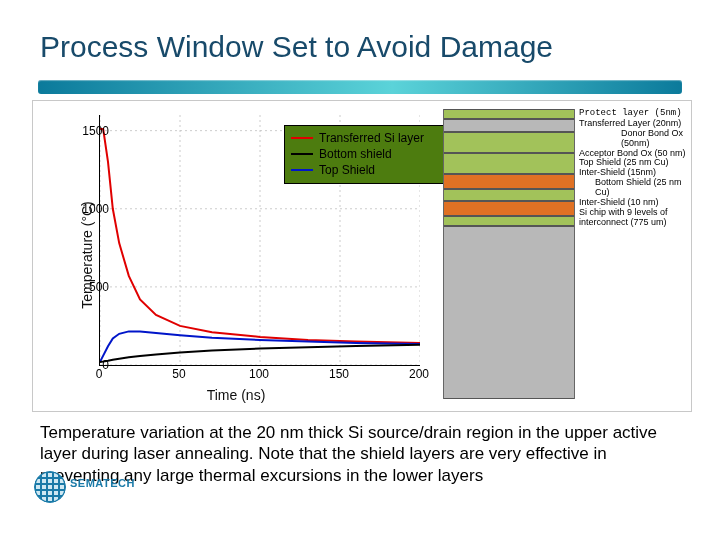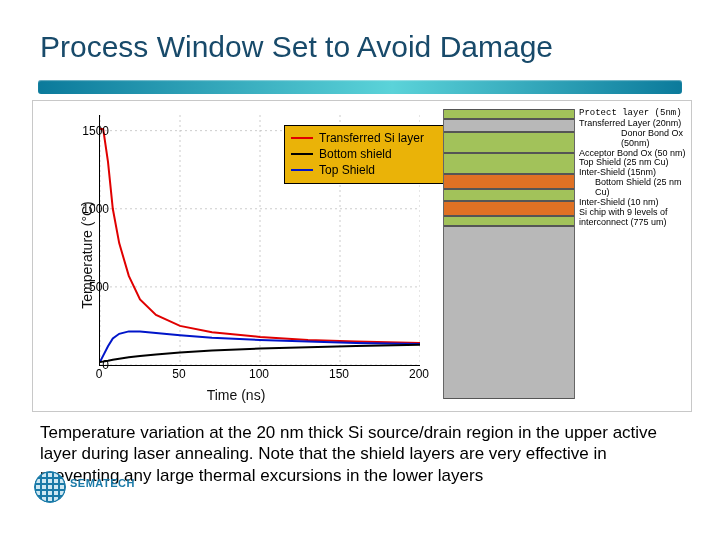--- a/index.html
+++ b/index.html
@@ -81,21 +81,21 @@
     color: #000;
   }
   .tick-y { right: 324px; transform: translateY(-50%); text-align: right; width: 40px; }
   .tick-x { top: 260px; transform: translateX(-50%); }
   .legend {
     position: absolute;
     left: 184px;
     top: 10px;
     width: 180px;
     border: 1px solid #000;
-    background: #eab308;
+    background: #4d7c0f;
     padding: 4px 6px;
     font-size: 12px;
     line-height: 1.35;
   }
   .legend-row { display: flex; align-items: center; gap: 6px; }
   .swatch { width: 22px; height: 0; border-top: 2.5px solid; }
   .stack-pane {
     position: absolute;
     left: 410px;
     top: 6px;

